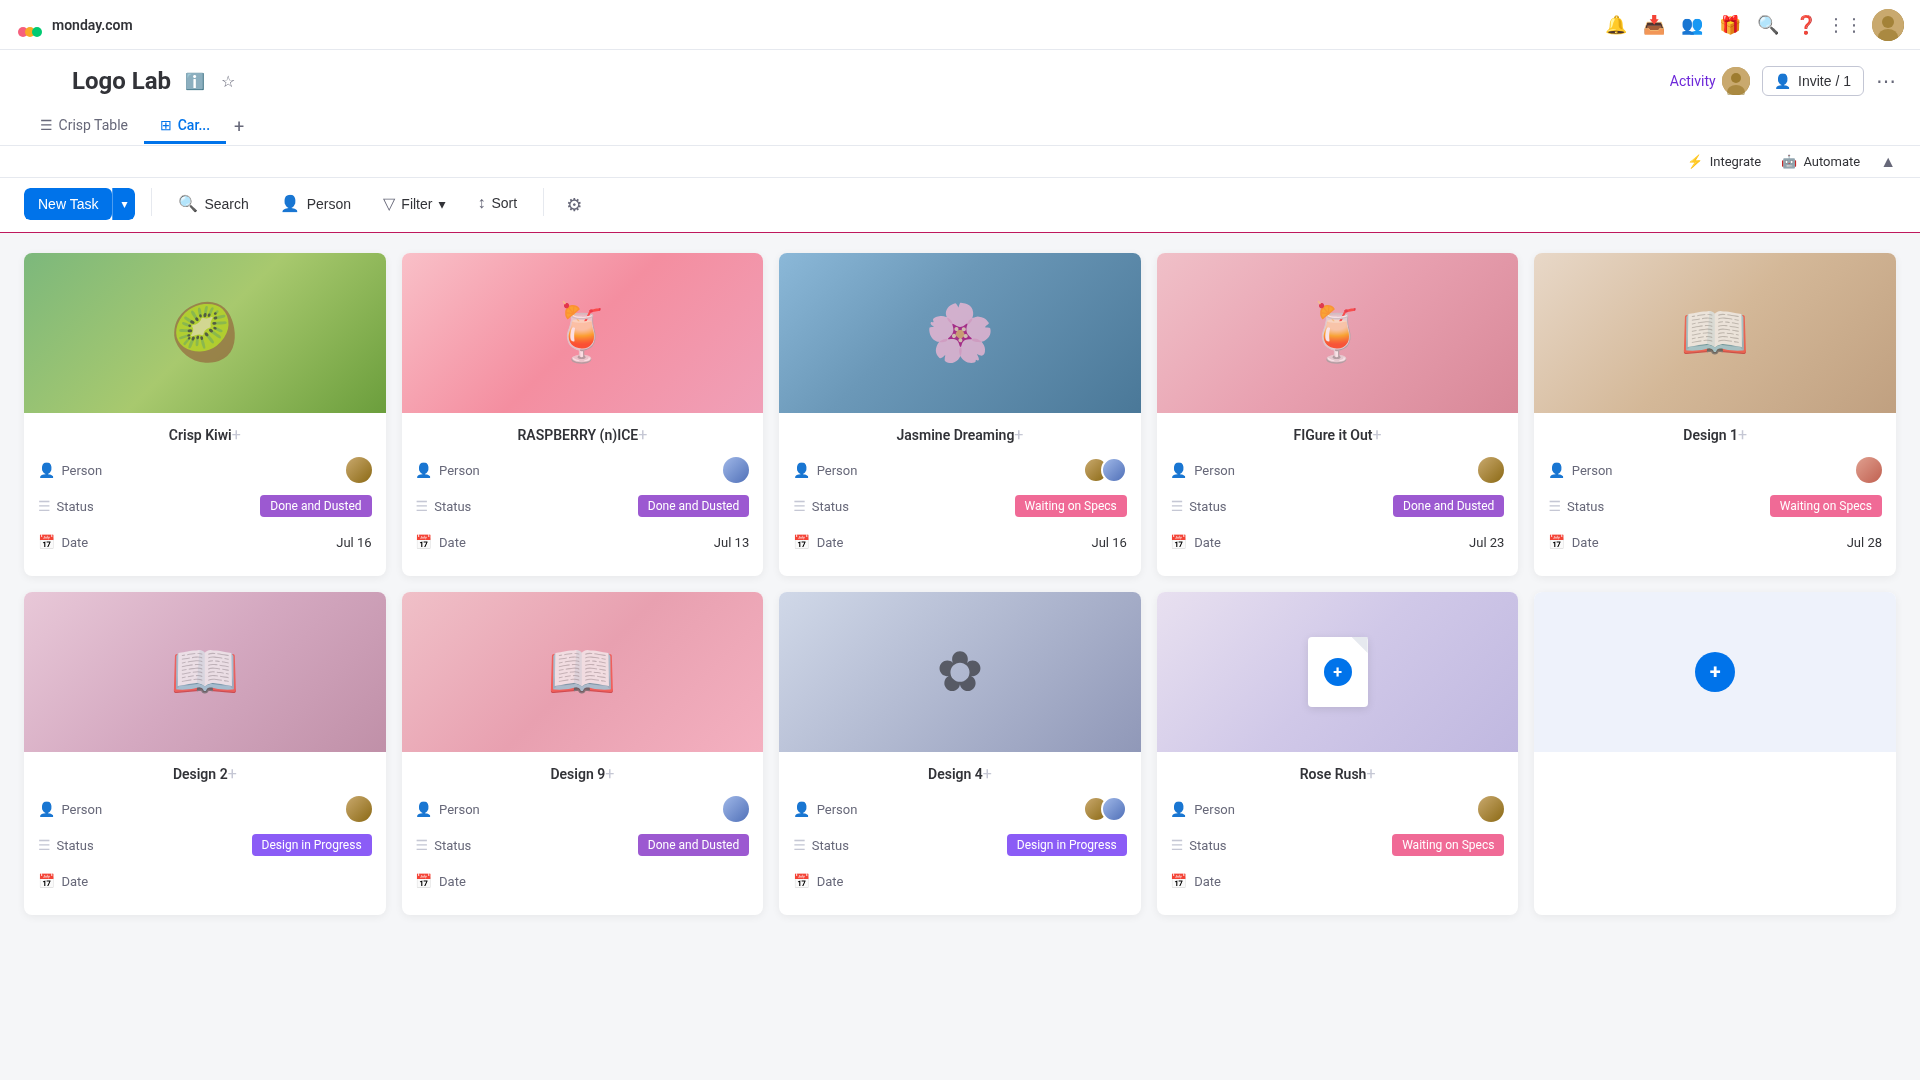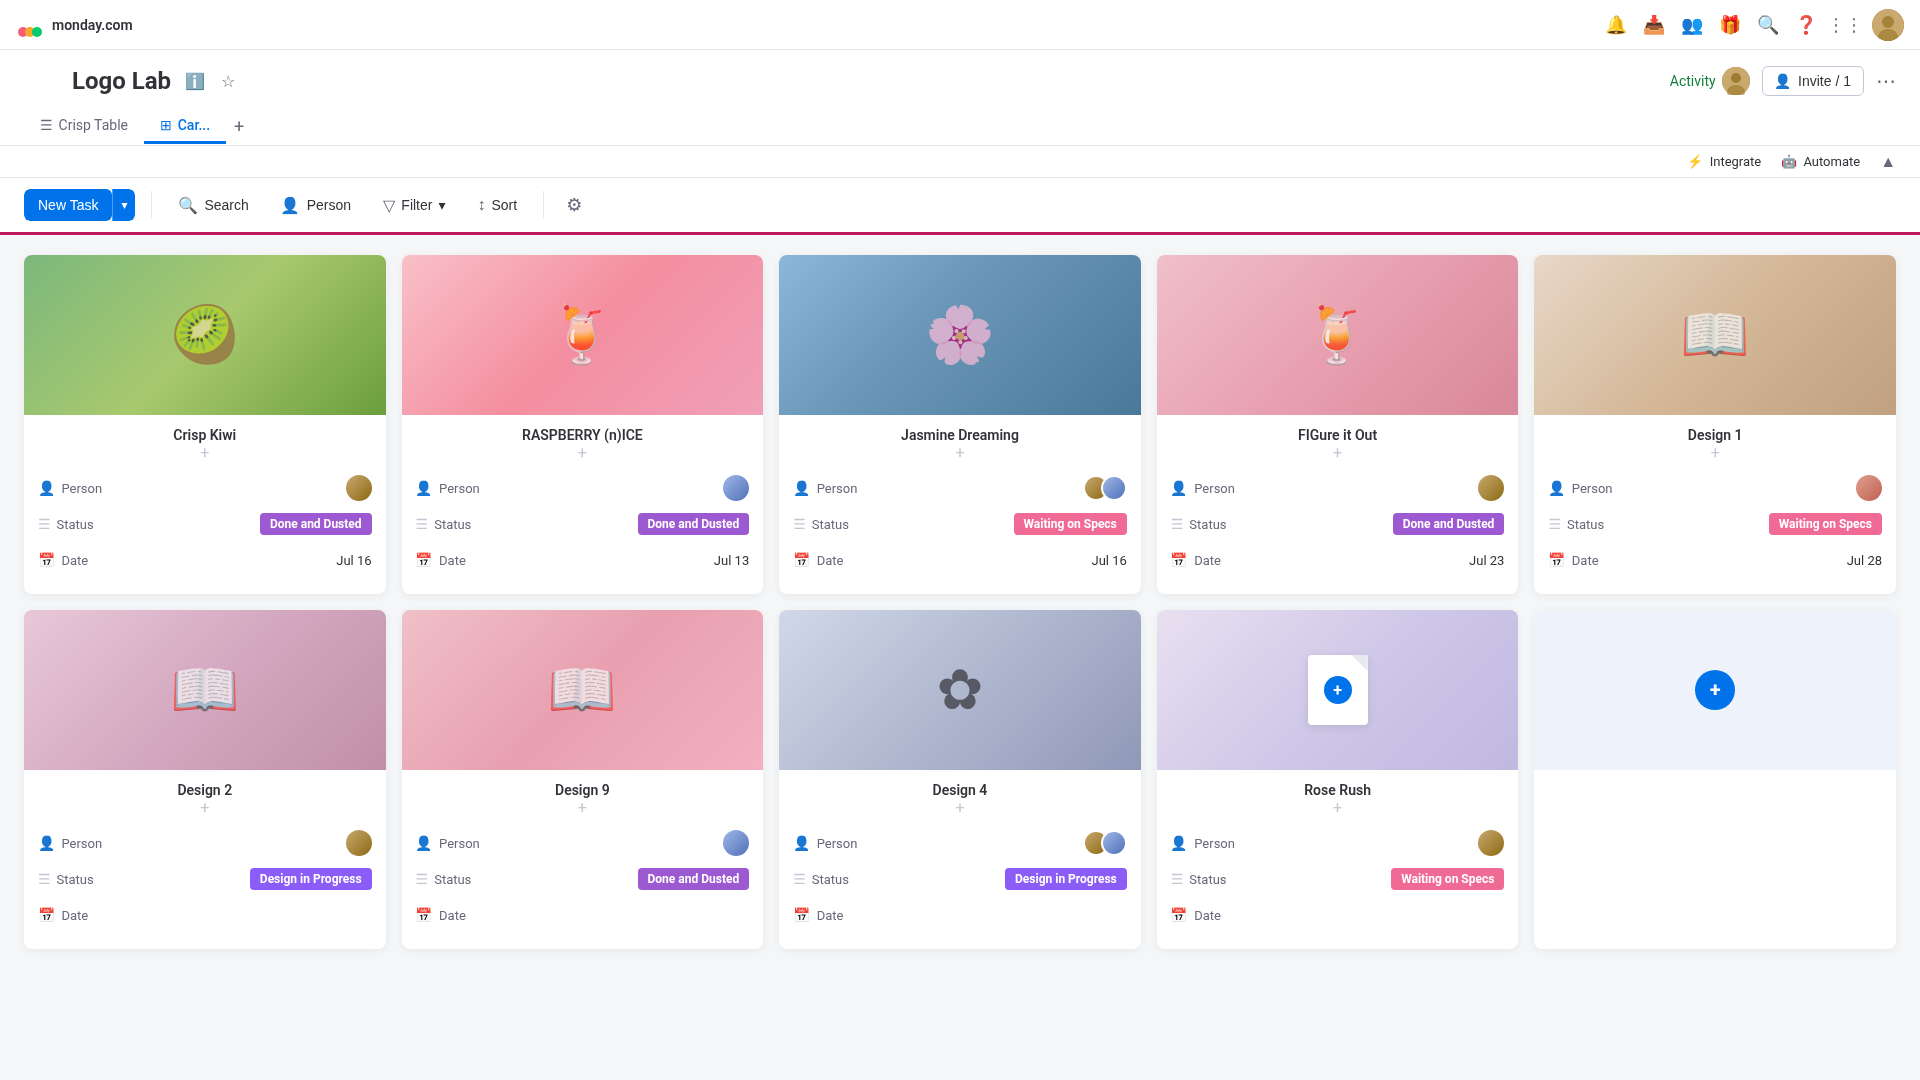--- a/index.html
+++ b/index.html
@@ -32,21 +32,21 @@
       display: flex;
       align-items: center;
       justify-content: space-between;
       margin-bottom: 12px;
     }
     .project-title-left { display: flex; align-items: center; gap: 10px; margin-left: 48px; }
     .project-title { font-size: 24px; font-weight: 700; color: #323338; }
     .project-title-actions { display: flex; align-items: center; gap: 8px; }
     .icon-btn { background: none; border: none; cursor: pointer; color: #676879; font-size: 16px; padding: 4px; border-radius: 4px; display: flex; align-items: center; }
     .project-header-right { display: flex; align-items: center; gap: 12px; }
-    .activity-btn { display: flex; align-items: center; gap: 6px; font-size: 14px; color: #15803d; cursor: pointer; }
+    .activity-btn { display: flex; align-items: center; gap: 6px; font-size: 14px; color: #6d28d9; cursor: pointer; }
     .activity-avatar { width: 28px; height: 28px; border-radius: 50%; background: linear-gradient(135deg, #c9a96e, #8b6914); }
     .invite-btn {
       display: flex; align-items: center; gap: 6px;
       border: 1px solid #c3c6d4; border-radius: 6px;
       padding: 6px 12px; font-size: 14px; color: #323338;
       cursor: pointer; background: #fff;
     }
     .more-btn { color: #676879; font-size: 20px; cursor: pointer; }
 
     
@@ -70,23 +70,23 @@
       justify-content: flex-end;
       padding: 6px 24px;
       gap: 20px;
     }
     .integrate-btn { display: flex; align-items: center; gap: 6px; font-size: 13px; color: #323338; cursor: pointer; }
     .collapse-btn { color: #676879; font-size: 16px; cursor: pointer; }
 
     
     .toolbar {
       background: #fff;
-      border-bottom: 3px solid #be185d;
+      border-bottom: 1px solid #be185d;
       display: flex;
-      align-items: center;
+      align-items: flex-start;
       padding: 10px 24px;
       gap: 12px;
     }
     .new-task-btn {
       background: #0073ea; color: white; border: none; border-radius: 6px;
       padding: 8px 14px; font-size: 14px; font-weight: 500; cursor: pointer;
       display: flex; align-items: center; gap: 6px;
     }
     .new-task-dropdown {
       background: #0073ea; color: white; border: none; border-radius: 0 6px 6px 0;
@@ -162,38 +162,38 @@
       position: relative;
     }
     .card-doc-corner {
       position: absolute; top: 0; right: 0;
       width: 16px; height: 16px;
       background: #e6e9ef;
       clip-path: polygon(100% 0, 0 0, 100% 100%);
     }
 
     .card-body { padding: 12px 14px; }
-    .card-title-row { display: flex; align-items: center; justify-content: center; margin-bottom: 12px; flex-direction: column; }
+    .card-title-row { display: flex; align-items: center; justify-content: center; margin-bottom: 12px; }
     .card-title { font-size: 14px; font-weight: 600; color: #323338; }
     .card-add-btn { color: #c5c7d4; font-size: 16px; cursor: pointer; }
 
     .card-field { display: flex; align-items: center; justify-content: space-between; margin-bottom: 8px; min-height: 28px; }
     .card-field-label { display: flex; align-items: center; gap: 6px; color: #676879; font-size: 13px; }
     .field-icon { font-size: 14px; color: #c5c7d4; }
     .card-field-value { display: flex; align-items: center; }
 
     .person-avatar { width: 26px; height: 26px; border-radius: 50%; background: linear-gradient(135deg, #c9a96e, #8b6914); }
     .person-avatar-multi { display: flex; }
     .person-avatar-multi .person-avatar { margin-left: -8px; border: 2px solid white; }
     .person-avatar-multi .person-avatar:first-child { margin-left: 0; }
 
     
     .status-badge {
       padding: 4px 10px; border-radius: 4px;
-      font-size: 12px; font-weight: 700; color: white;
+      font-size: 12px; font-weight: 400; color: white;
       white-space: nowrap;
     }
     .status-done { background: #9c59d1; }
     .status-waiting { background: #f06a96; }
     .status-progress { background: #8b5cf6; }
 
     .date-value { font-size: 13px; color: #323338; }
   </style>
 </head>
 <body>

